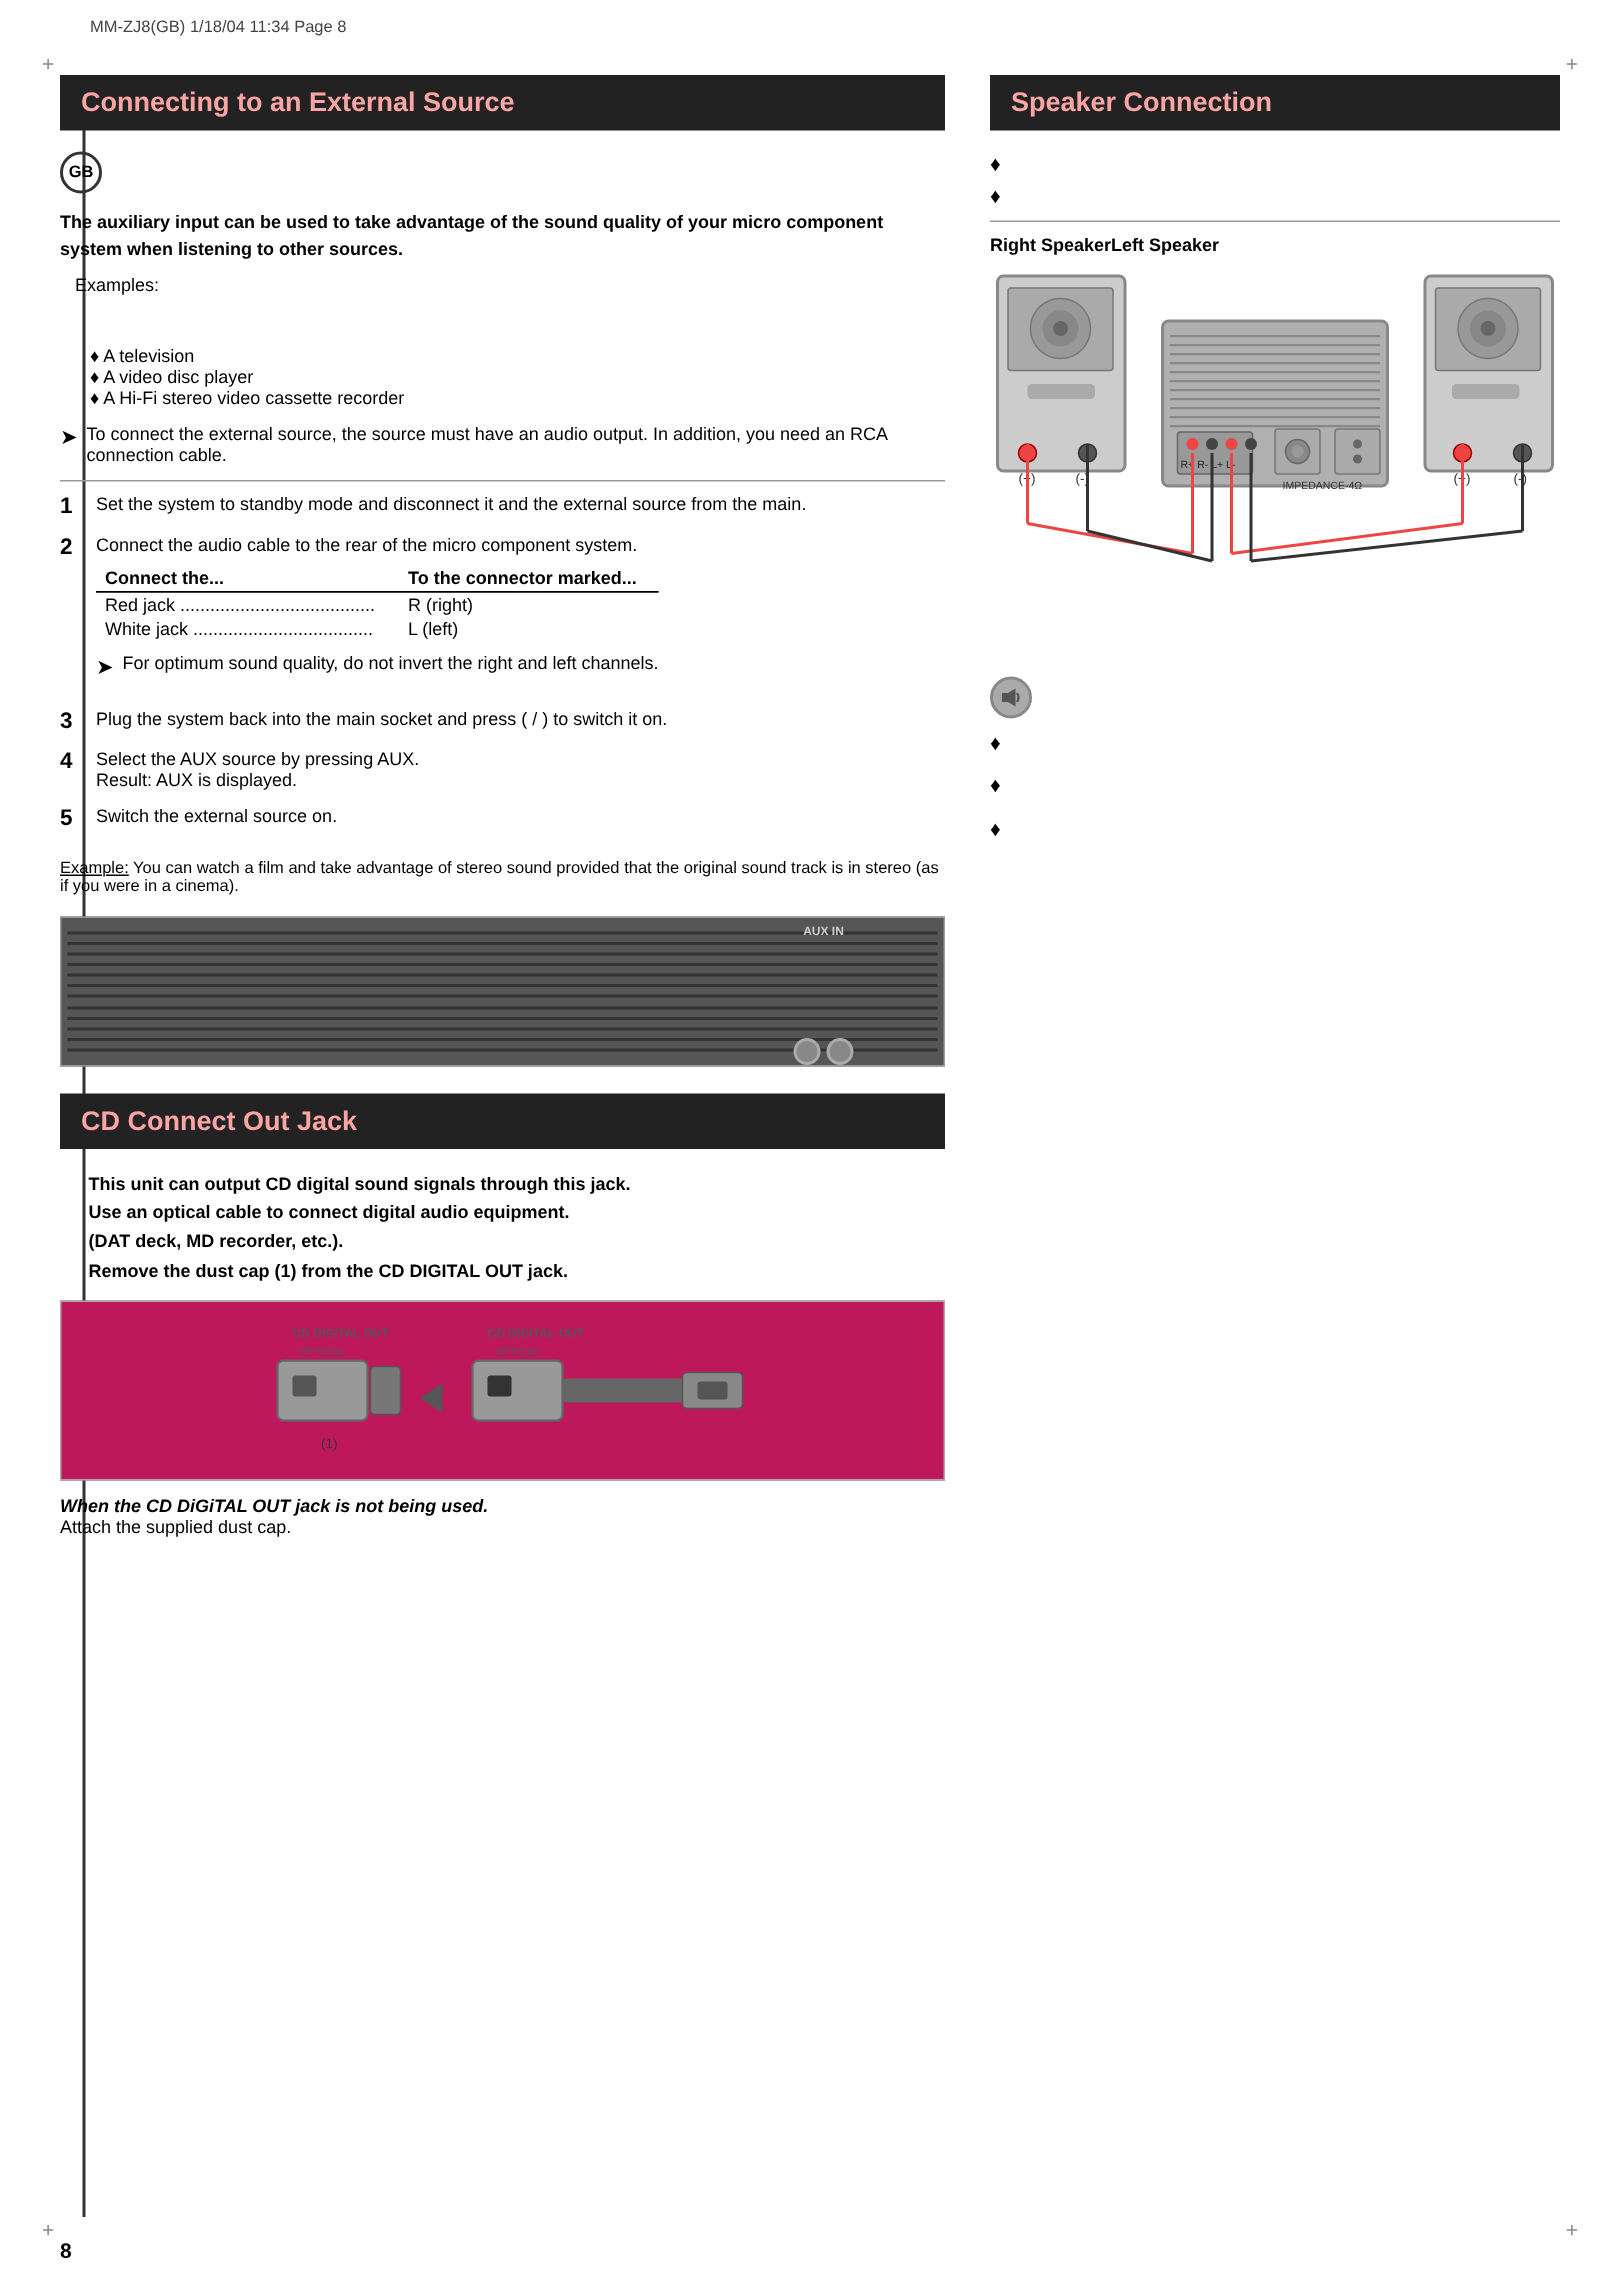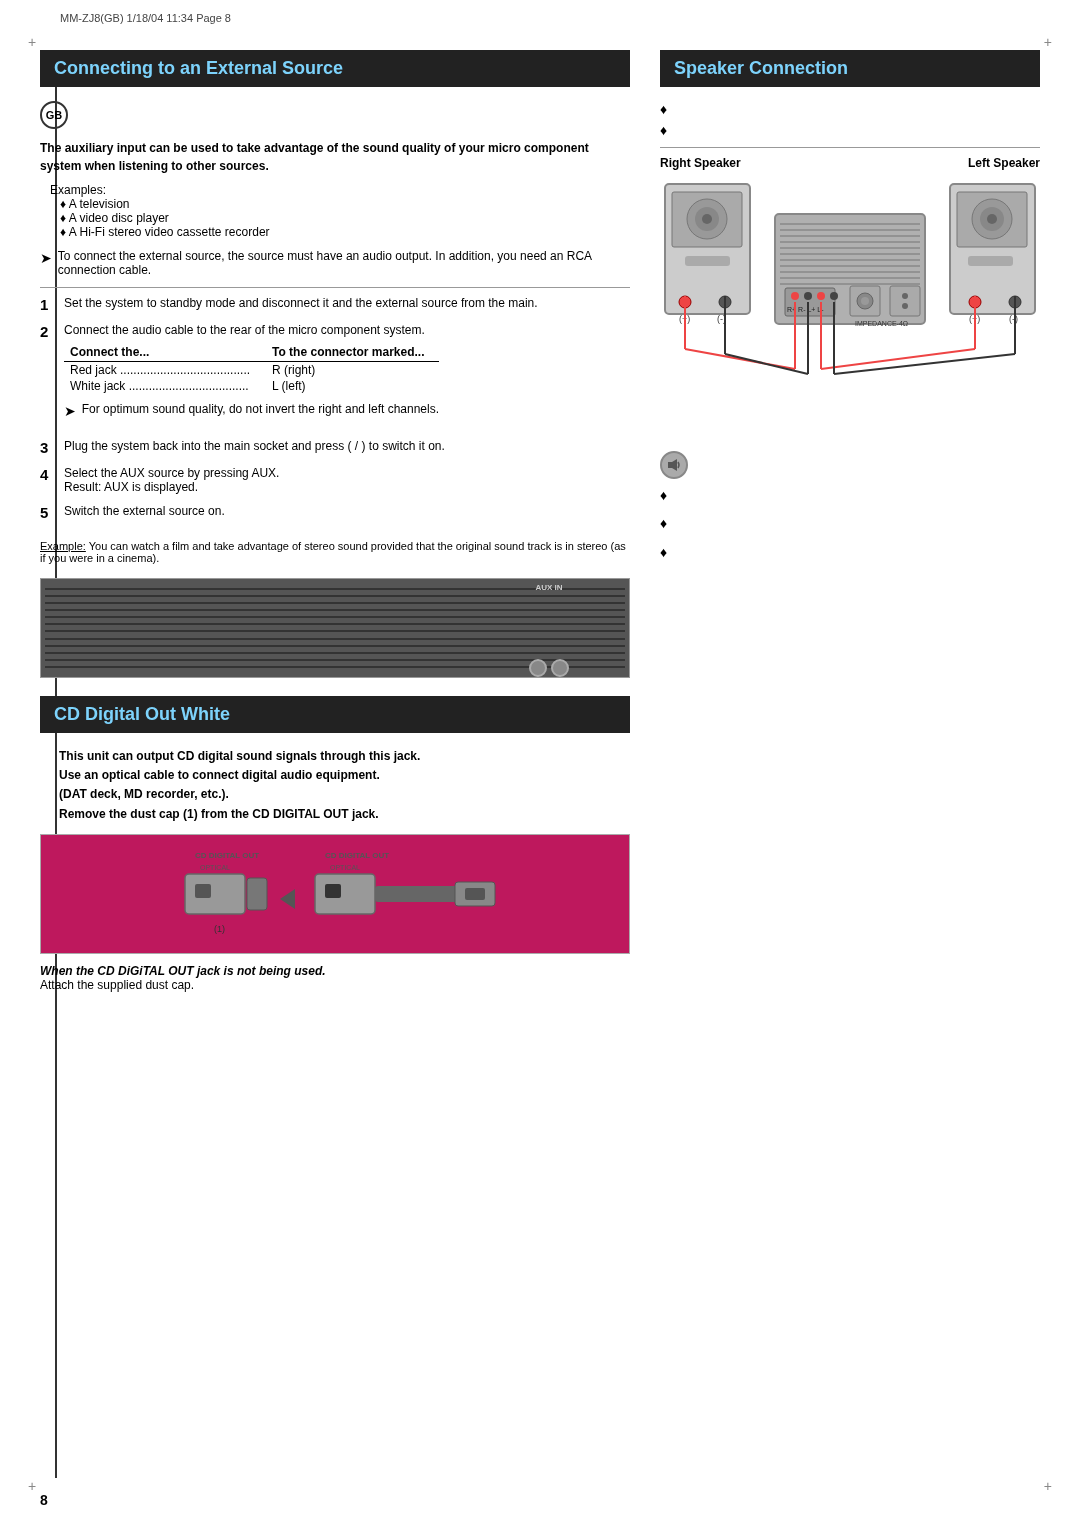--- a/index.html
+++ b/index.html
@@ -46,21 +46,21 @@
     }
 
     .right-col {
       flex: 0 0 380px;
       min-width: 0;
     }
 
     
     .section-header {
       background: #222;
-      color: #7dd3fc;
+      color: #fca5a5;
       padding: 8px 14px;
       font-size: 18px;
       font-weight: bold;
       margin-bottom: 14px;
     }
 
     
     .gb-badge {
       display: inline-flex;
       align-items: center;
@@ -86,20 +86,21 @@
     .examples-section {
       margin-left: 10px;
       margin-bottom: 10px;
       font-size: 12px;
     }
     .examples-section .underline {
     }
     .examples-section ul {
       list-style: none;
       margin-left: 10px;
+      margin-top: 33px;
     }
     .examples-section ul li::before {
       content: '♦ ';
     }
 
     
     .arrow-note {
       display: flex;
       gap: 6px;
       font-size: 12px;
@@ -145,21 +146,21 @@
     
     hr {
       border: none;
       border-top: 1px solid #999;
       margin: 8px 0;
     }
 
     
     .speaker-labels {
       display: flex;
-      justify-content: space-between;
+      justify-content: flex-start;
       font-size: 12px;
       font-weight: bold;
       margin-bottom: 4px;
     }
 
     
     .bullet-item {
       display: flex;
       gap: 4px;
       font-size: 12px;
@@ -405,21 +406,21 @@
 
         <div style="position:absolute;right:60px;top:0;bottom:0;display:flex;align-items:flex-end;gap:4px;">
           <div style="width:18px;height:18px;border-radius:50%;background:#888;border:2px solid #aaa;"></div>
           <div style="width:18px;height:18px;border-radius:50%;background:#888;border:2px solid #aaa;"></div>
           <div style="position:absolute;top:4px;left:0;right:0;text-align:center;font-size:8px;color:#ccc;font-weight:bold;">AUX IN</div>
         </div>
       </div>
 
       
       <div class="cd-section">
-        <div class="section-header">CD Digital Out White</div>
+        <div class="section-header">CD Connect Out Jack</div>
 
         <div class="cd-intro-bold">
           <div>This unit can output CD digital sound signals through this jack.</div>
           <div>Use an optical cable to connect digital audio equipment.</div>
           <div>(DAT deck, MD recorder, etc.).</div>
           <div><strong>Remove the dust cap (1) from the CD DIGITAL OUT jack.</strong></div>
         </div>
 
         <div class="cd-img-box">
           <svg width="340" height="100" viewBox="0 0 340 100">

